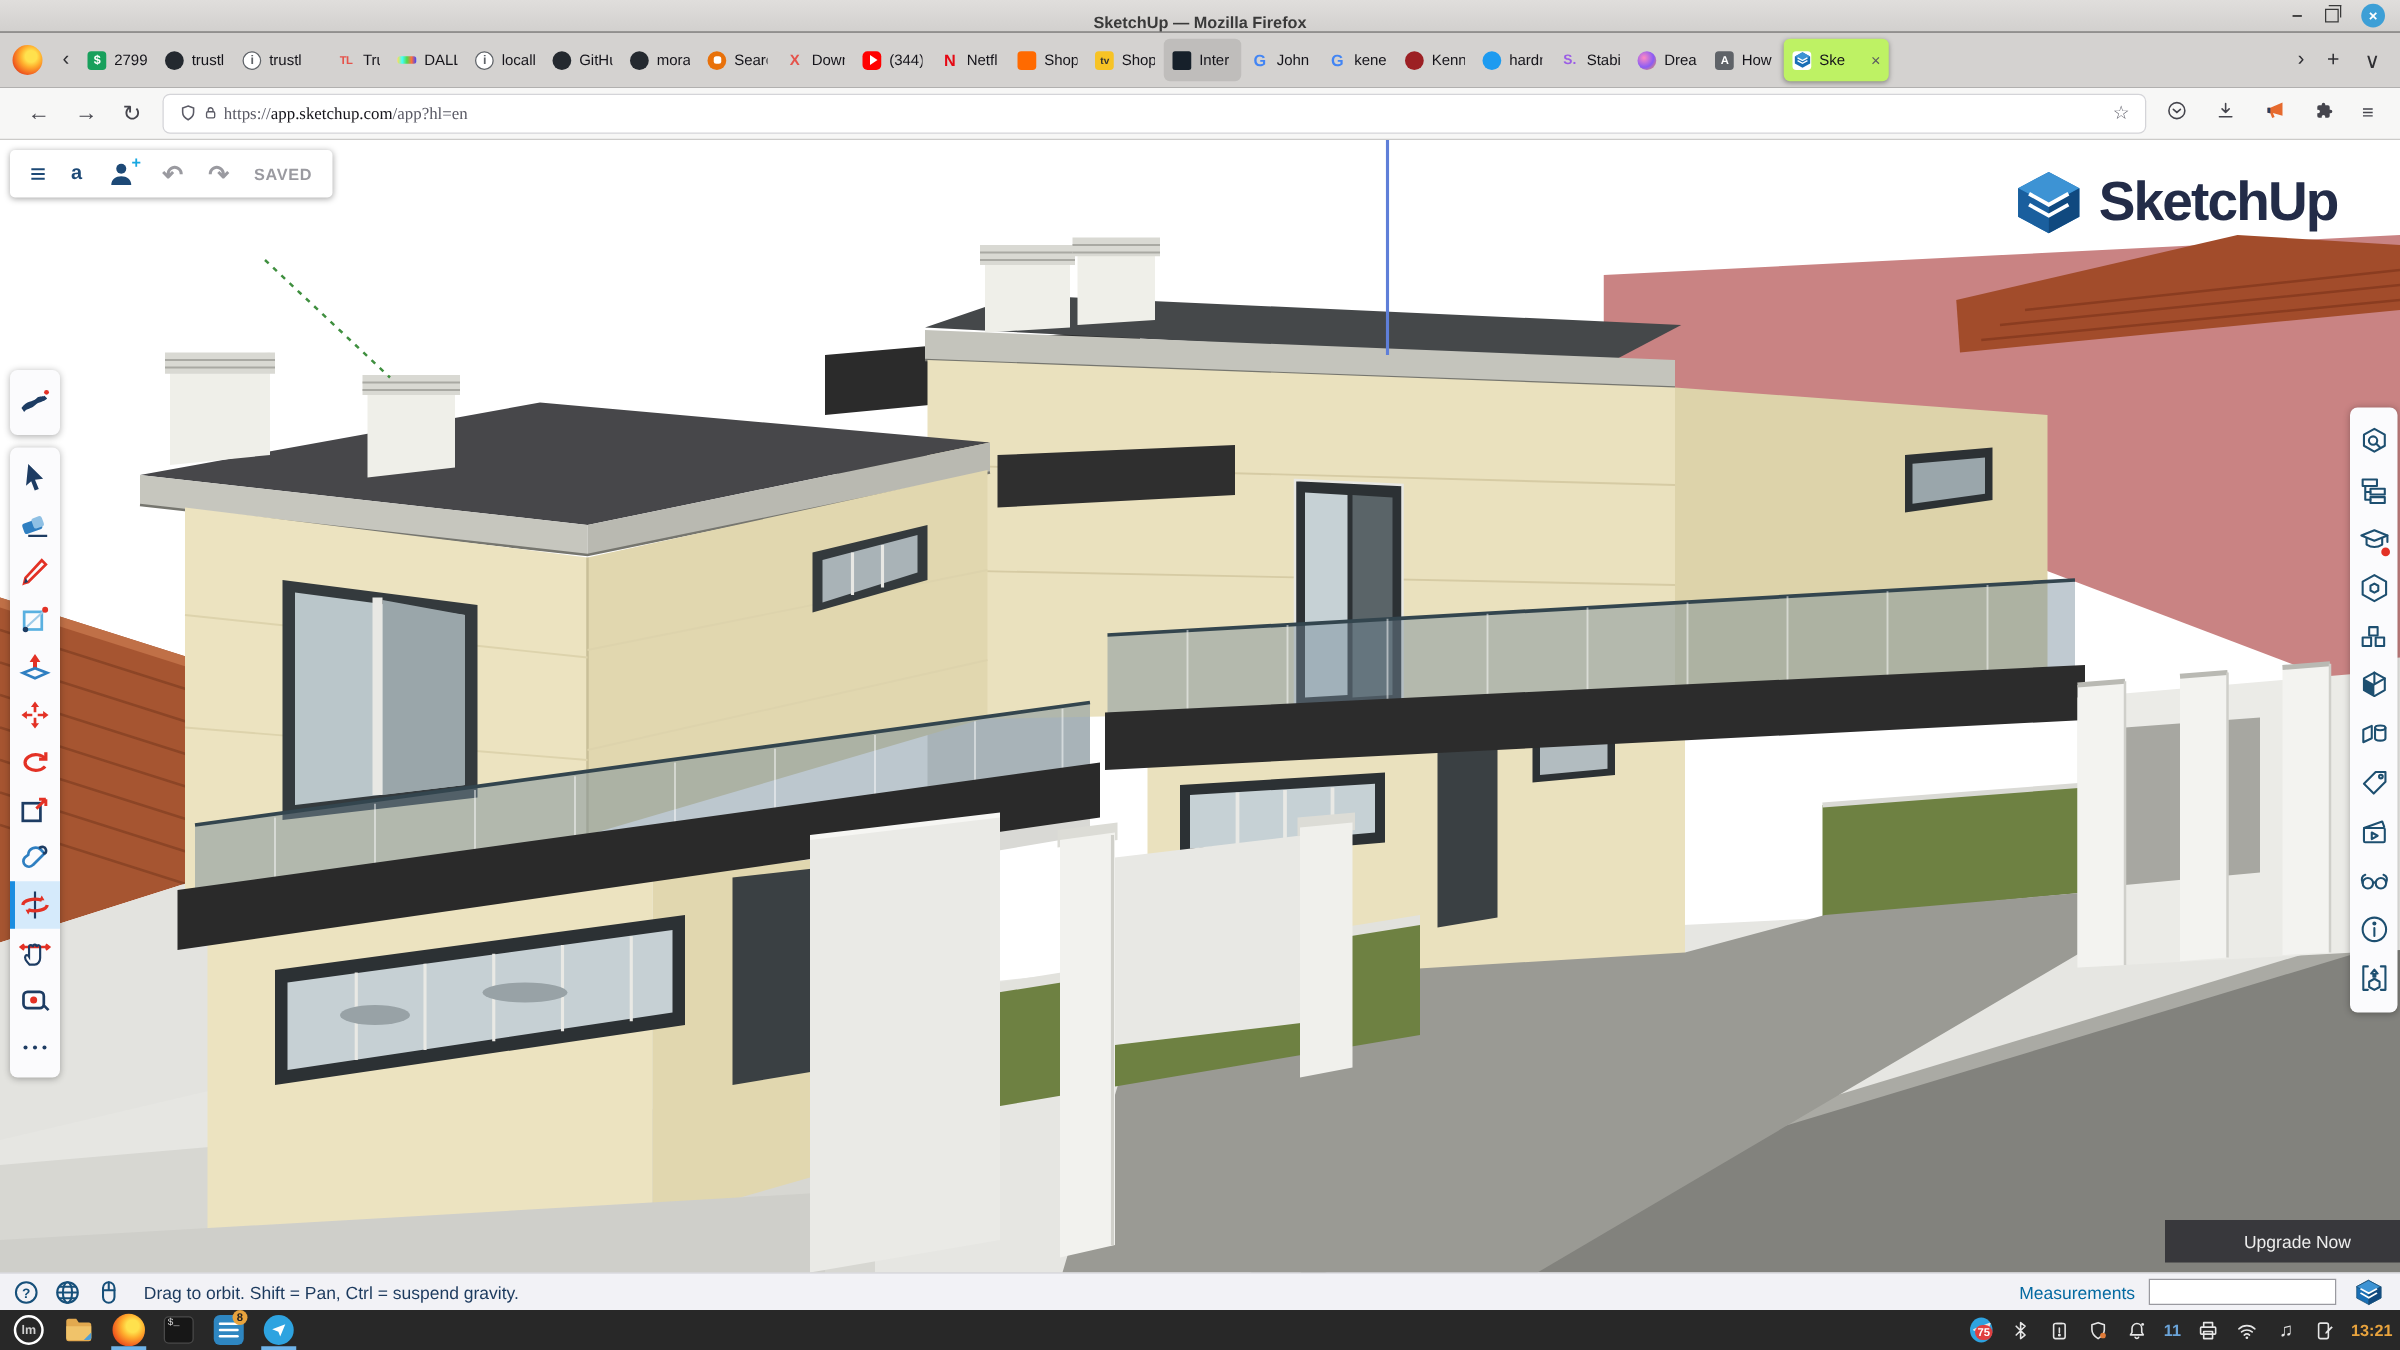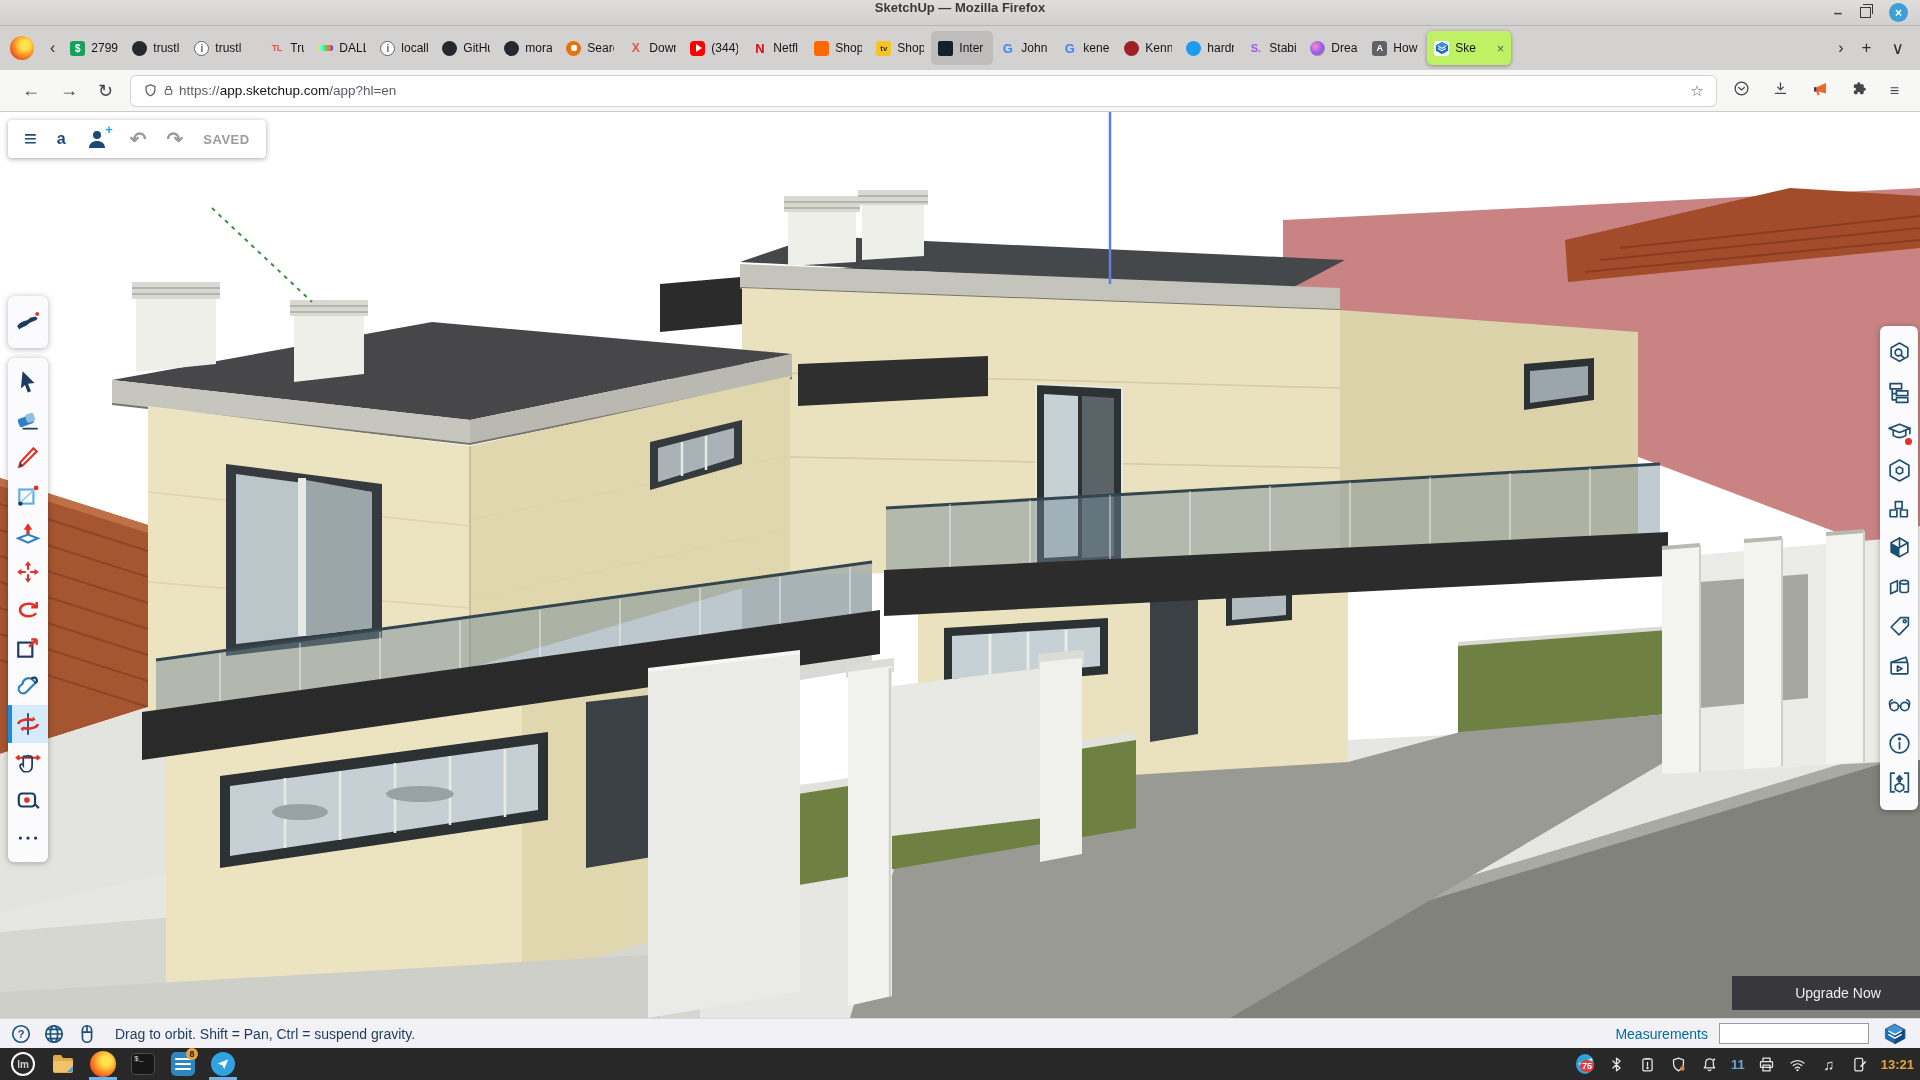--- a/index.html
+++ b/index.html
@@ -1,21 +1,21 @@
 <!DOCTYPE html>
 <html><head>
 <meta charset="utf-8">
 <style>
   html,body{margin:0;padding:0;width:1920px;height:1080px;overflow:hidden;
     font-family:"Liberation Sans",sans-serif;background:#000;}
   *{box-sizing:border-box;-webkit-user-select:none;user-select:none;}
 
   
   .titlebar{height:26px;background:linear-gradient(#e0dedc,#d2d0ce);
-    border-bottom:1px solid #b8b6b4;display:flex;align-items:flex-start;justify-content:center;position:relative;}
+    border-bottom:1px solid #b8b6b4;display:flex;align-items:flex-end;justify-content:center;position:relative;}
   .titlebar .title{font-size:13px;font-weight:bold;color:#3a3a3a;}
   .win-controls{position:absolute;right:12px;top:0;height:100%;display:flex;align-items:center;gap:18px;}
   .wc-min{color:#3a3a3a;font-size:15px;font-weight:bold;line-height:10px;cursor:default;}
   .wc-max{width:11px;height:11px;border:1.5px solid #3a3a3a;position:relative;}
   .wc-max::before{content:"";position:absolute;left:2px;top:-4px;width:9px;height:9px;border-top:1.5px solid #3a3a3a;border-right:1.5px solid #3a3a3a;}
   .wc-close{width:19px;height:19px;border-radius:50%;background:#3d9fd6;color:#fff;font-size:12px;
     display:flex;align-items:center;justify-content:center;font-weight:bold;}
 
   
   .tabbar{height:44px;background:#d4d2d0;display:flex;align-items:center;padding:0 6px;}
@@ -52,21 +52,21 @@
   .ti-dream{border-radius:50%;background:radial-gradient(circle at 35% 35%,#ff8ac2,#8a5cf5 55%,#ff9e3d);}
   .ti-translate{background:#5f6368;font-size:9px;}
   .ti-sketchup{background:#fff;}
   .tab-new,.tab-list{color:#2f2f33;font-size:17px;padding:0 10px;flex:0 0 auto;}
 
   
   .navbar{height:42px;background:#f7f7f6;border-bottom:1px solid #cccbc9;
     display:flex;align-items:center;padding:0 12px;}
   .nav-btn{color:#45454d;font-size:18px;padding:0 10px;}
   .urlbox{flex:1;height:30px;background:#fff;border-radius:5px;box-shadow:0 0 0 1px #d4d4d8;
-    display:flex;align-items:center;padding:0 12px;gap:4px;margin:0 8px;font-size:13.5px;color:#5b5b66;}
+    display:flex;align-items:center;padding:0 12px;gap:4px;margin:0 8px;font-size:13.5px;color:#5b5b66;font-family:Liberation Serif, serif;}
   .urlbox svg{flex:0 0 auto;}
   .url-text{flex:1;white-space:nowrap;overflow:hidden;}
   .url-domain{color:#15141a;}
   .url-star{color:#5b5b66;font-size:15px;}
   .nav-right{display:flex;align-items:center;gap:4px;}
   .nav-right .nav-btn{font-size:16px;padding:0 9px;}
 
   
   .app{position:relative;height:906px;background:#fff;overflow:hidden;}
   .scene{position:absolute;inset:0;width:100%;height:100%;}
@@ -605,20 +605,30 @@
       </div>
       <div class="panel-btn">
         <svg viewBox="0 0 24 24">
           <path d="M7 3H3.5V21H7M17 3h3.5v18H17"></path>
           <path d="M12 5.5l2.5 3h-1.7V11h-1.6V8.5H9.5Z"></path>
           <path d="M12 12.5 16 14.8v4L12 21l-4-2.2v-4Z"></path>
         </svg>
       </div>
     </div>
 
+  <div class="su-logo">
+    <svg width="56" height="56" viewBox="0 0 64 64">
+      <polygon points="32,4 60,19 60,45 32,60 4,45 4,19" fill="#1a6fb5"></polygon>
+      <polygon points="32,4 60,19 32,34 4,19" fill="#3d93d4"></polygon>
+      <polygon points="4,19 32,34 32,60 4,45" fill="#1a5f9e"></polygon>
+      <polygon points="60,19 32,34 32,60 60,45" fill="#10497f"></polygon>
+      <path d="M14 24l18 10 18-10M14 34l18 10 18-10" stroke="#ffffff" stroke-width="3.5" fill="none"></path>
+    </svg>
+    <span class="su-logo-text">SketchUp</span>
+  </div>
 
   <div class="upgrade">Upgrade Now</div>
 </div>
 
 <div class="statusbar">
   <svg viewBox="0 0 24 24">
       <circle cx="12" cy="12" r="9"></circle>
       <text x="12" y="16.5" font-size="12" font-weight="bold" text-anchor="middle" fill="#17507a" stroke="none">?</text>
     </svg>
   <svg viewBox="0 0 24 24">

